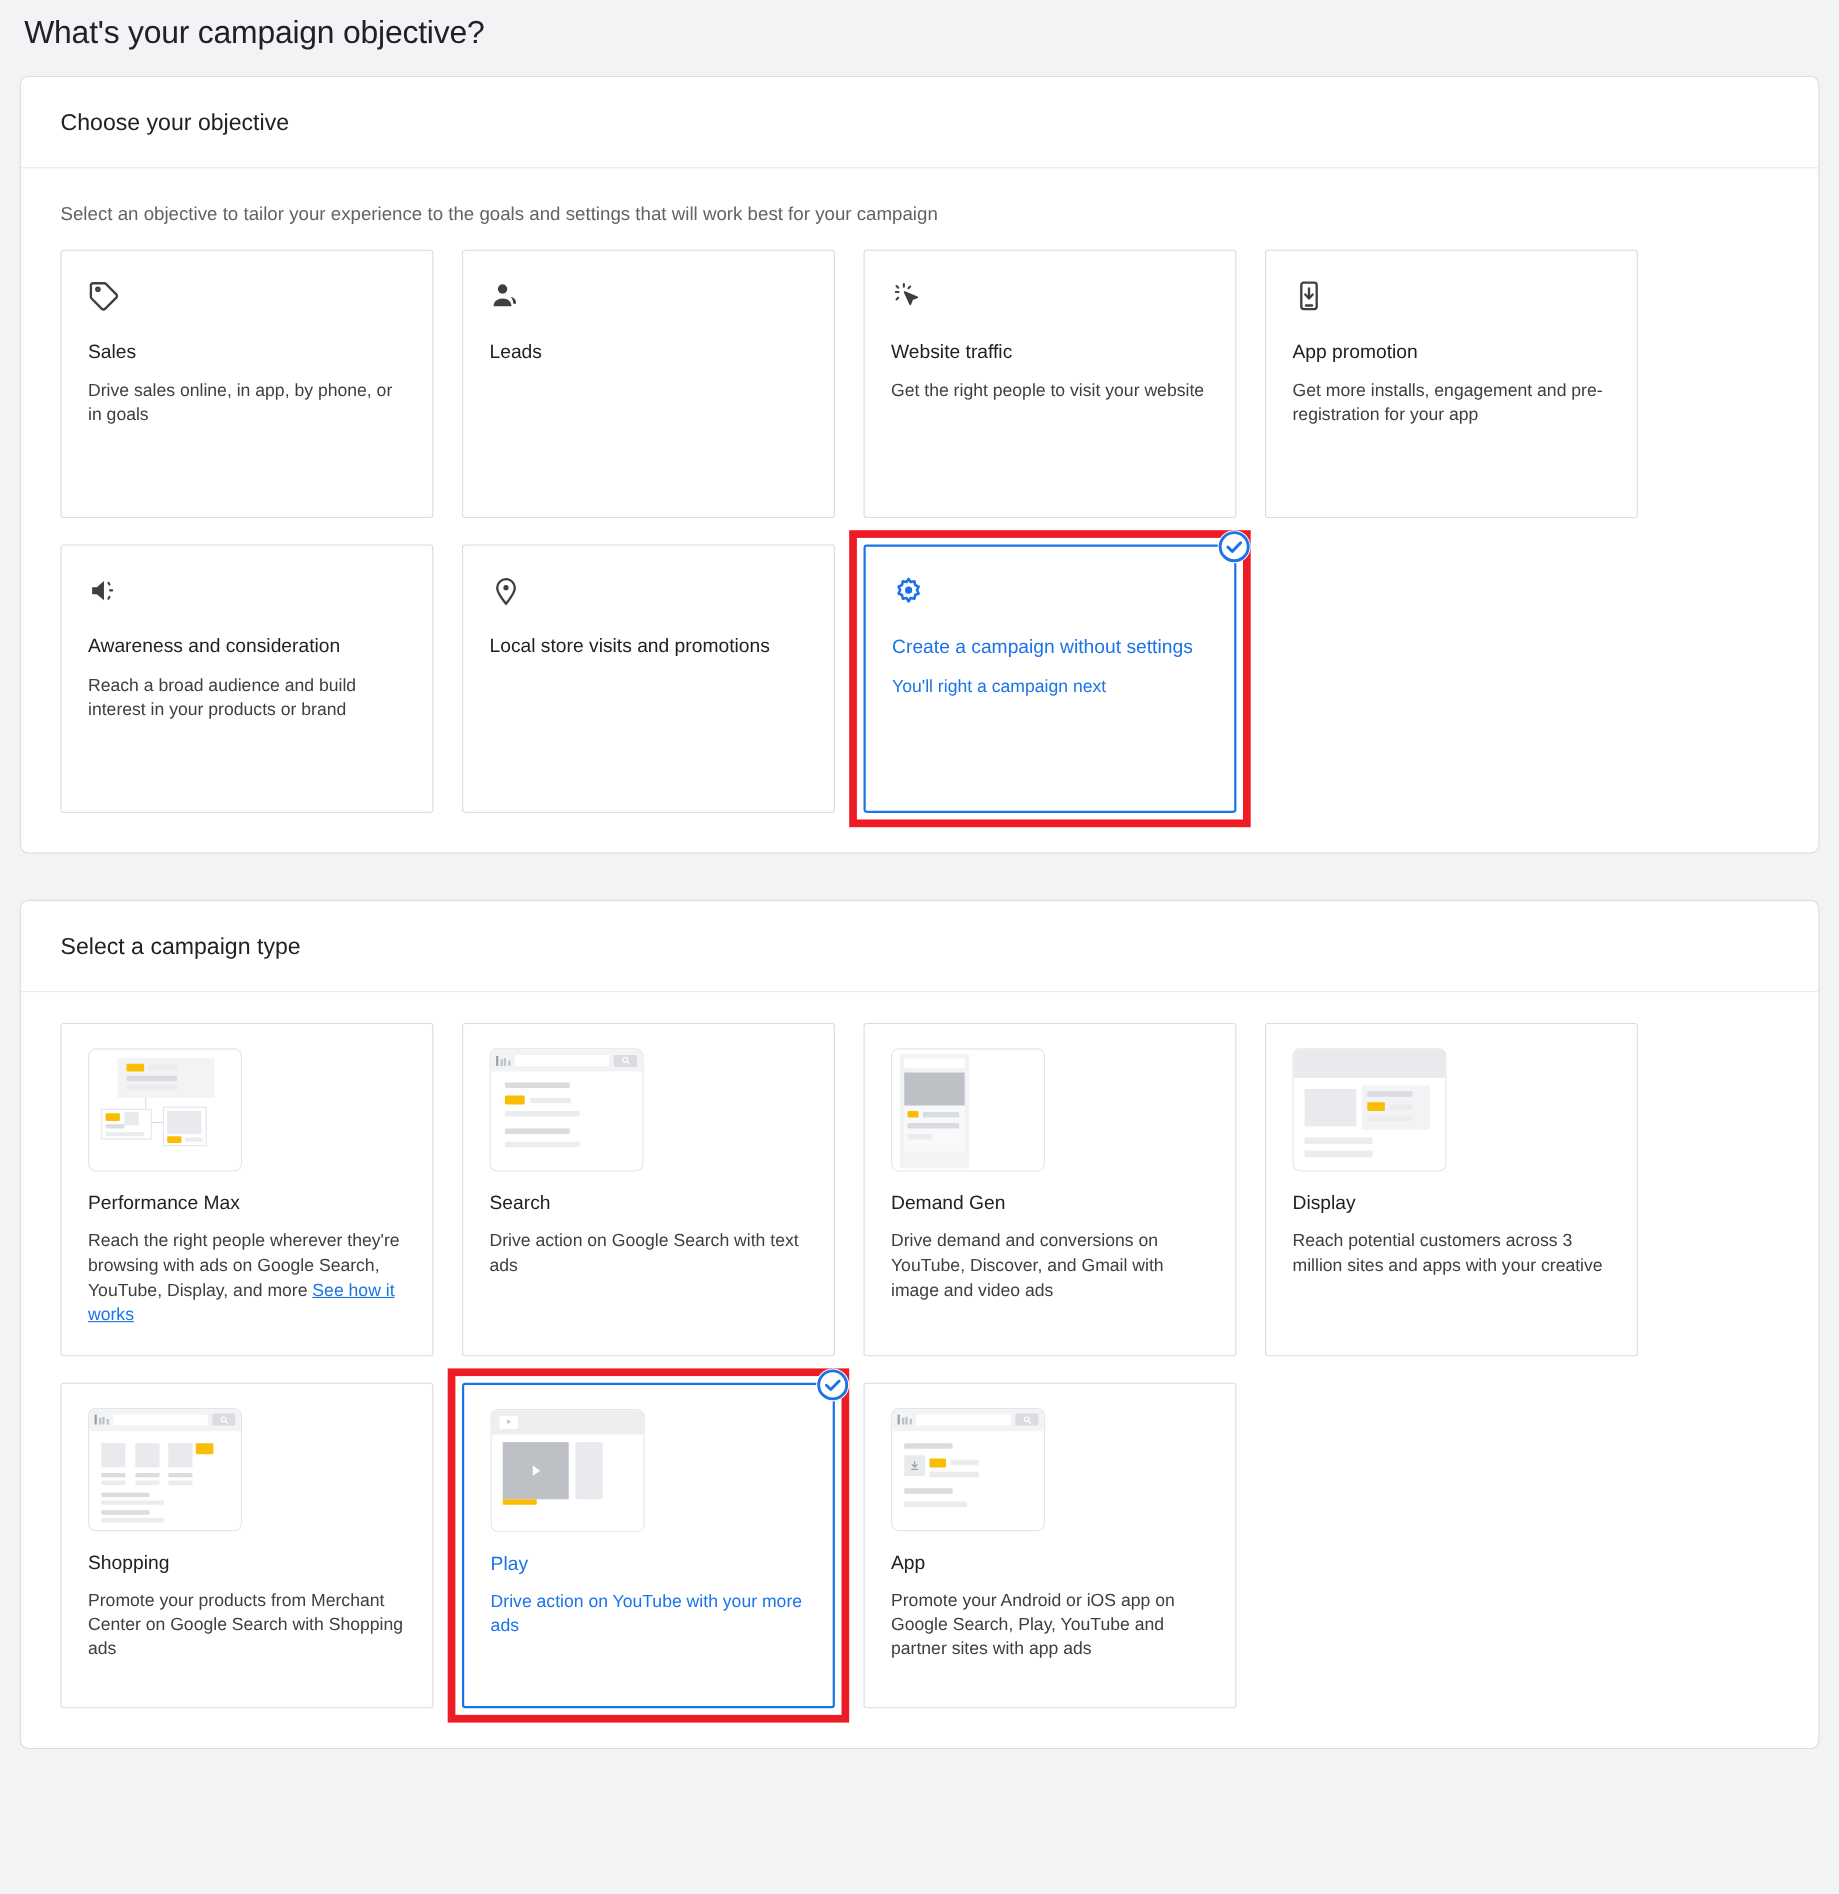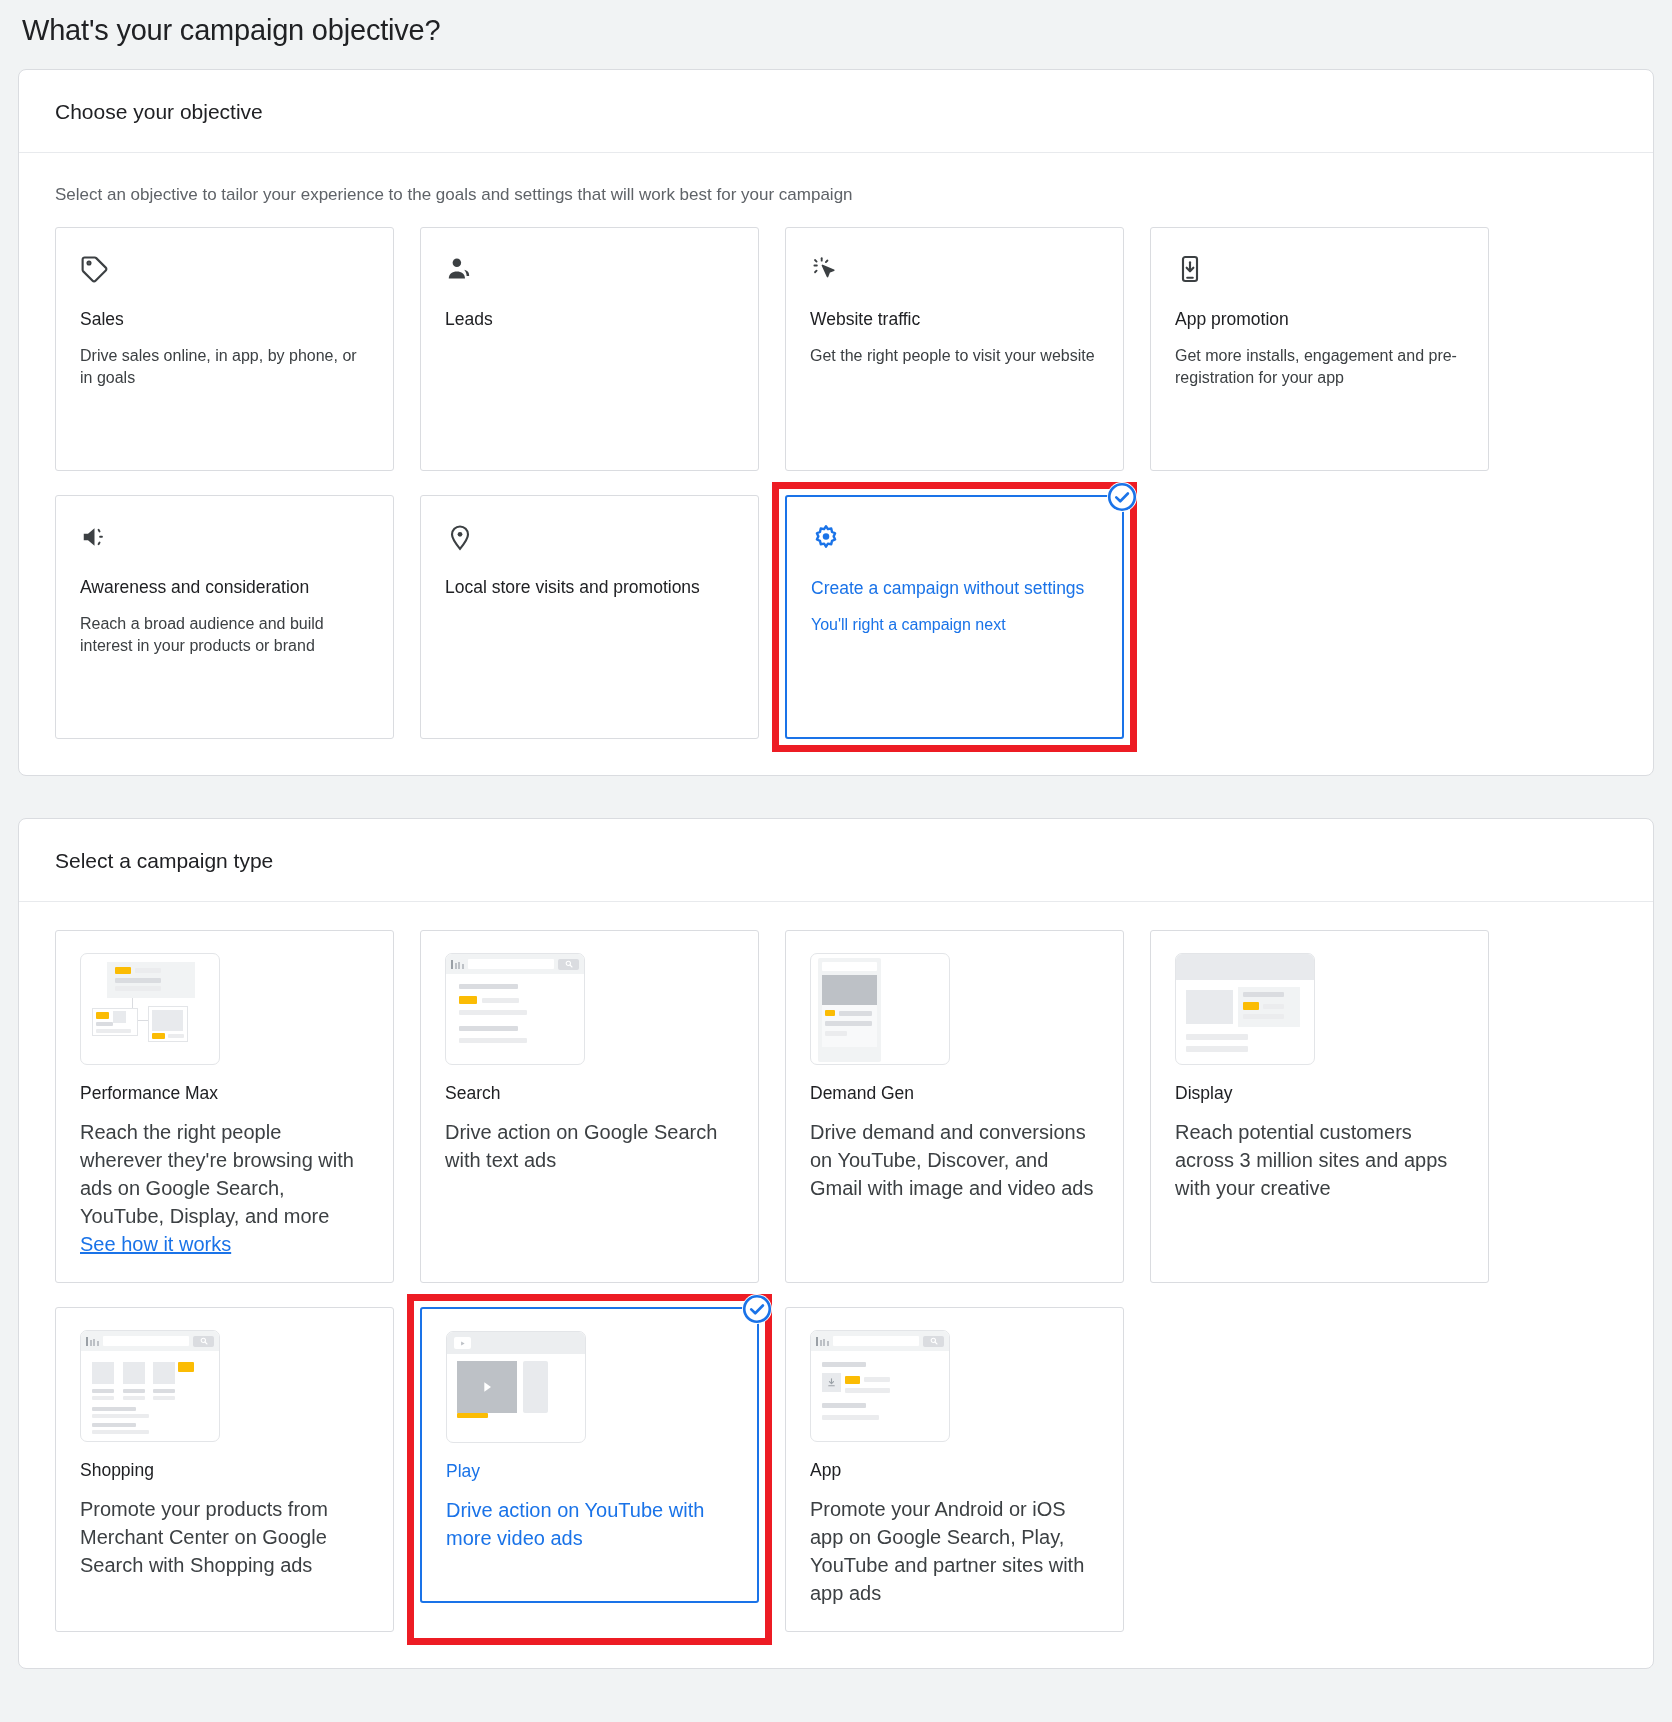--- a/index.html
+++ b/index.html
@@ -115,21 +115,21 @@
     background: #fff;
     position: relative;
     cursor: pointer;
   }
   .type-tile .tile-title {
     font-size: 17.5px;
     color: #202124;
     margin-top: 18px;
   }
   .type-tile .tile-desc {
-    font-size: 20px;
+    font-size: 16px;
     color: #3c4043;
     margin-top: 14px;
     line-height: 1.4;
   }
   .type-tile.selected { border: 2px solid #1a73e8; }
   .type-tile.selected .tile-title,
   .type-tile.selected .tile-desc { color: #1a73e8; }
 
   .inline-link { color: #1a73e8; text-decoration: underline; cursor: pointer; }
 
@@ -408,21 +408,21 @@
               </div>
               <div style="position:absolute;left:10px;top:29px;width:60px;height:52px;background:#bdc1c6;display:flex;align-items:center;justify-content:center;">
                 <svg width="16" height="16" viewBox="0 0 24 24">
                     <path d="M8 5 L18 12 L8 19 Z" fill="#ffffff"></path>
                   </svg>
               </div>
               <div class="bar-y" style="position:absolute;left:10px;top:81px;width:31px;height:5px;"></div>
               <div style="position:absolute;left:76px;top:29px;width:25px;height:52px;background:#e8eaed;border-radius:2px;"></div>
             </div>
             <div class="tile-title">Play</div>
-            <div class="tile-desc">Drive action on YouTube with more video ads</div>
+            <div class="tile-desc">Drive action on YouTube with your more ads</div>
           </div>
         </div>
 
         <div class="type-tile">
           <div class="thumb">
             <div class="browser-top">
               <span class="mini-logo">
                 <i style="height:9px;background:#9aa0a6"></i>
                   <i style="height:6px"></i>
                   <i style="height:7px"></i>

